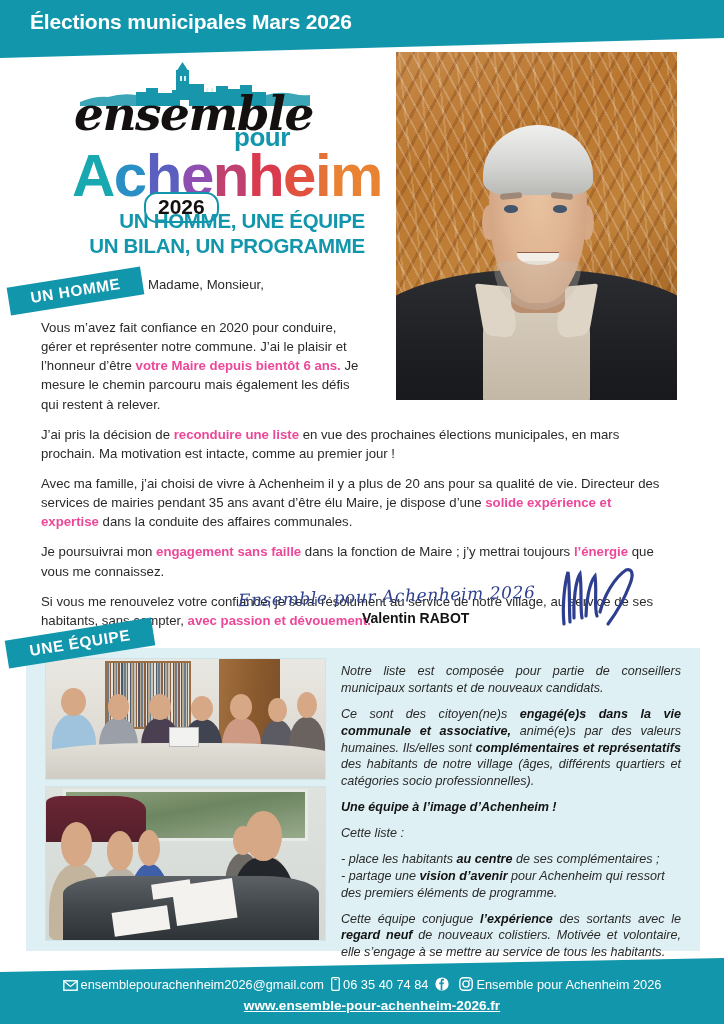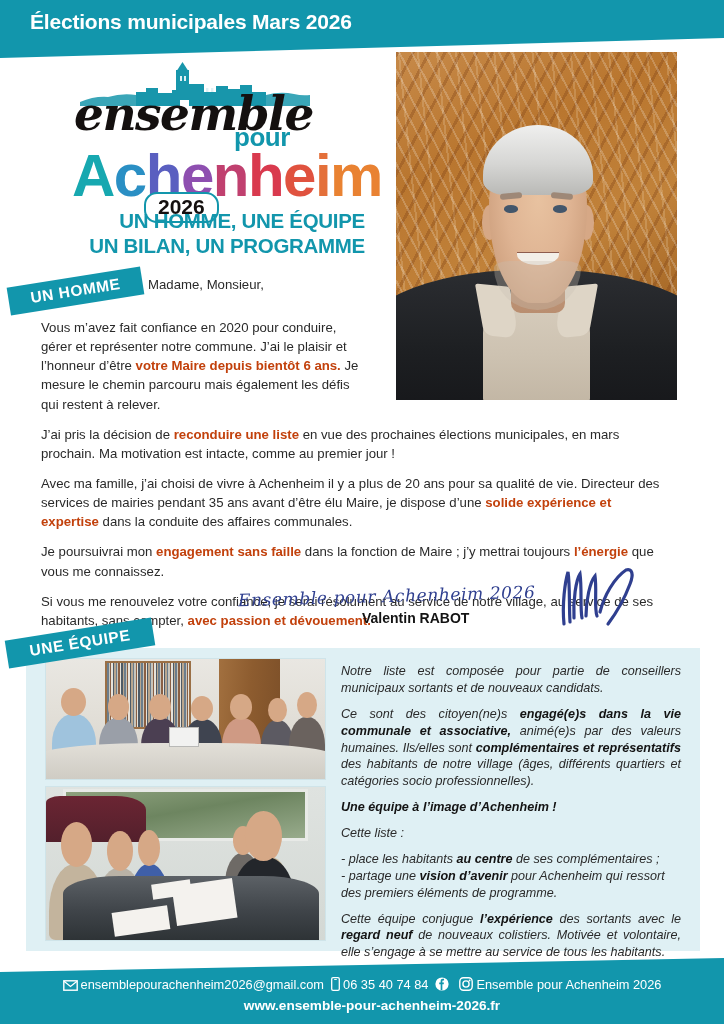--- a/index.html
+++ b/index.html
@@ -259,21 +259,21 @@
   .letter {
     position: absolute;
     top: 318px; left: 41px;
     width: 620px;
     font-size: 13.2px;
     color: #2a2a2a;
     line-height: 1.45;
   }
   .letter p { margin-bottom: 11px; }
   .letter p.narrow { width: 325px; }
-  .letter b { font-weight: bold; color: #c2410c; }
+  .letter b { font-weight: bold; color: #ec4899; }
 
   
   .sig-hand {
     position: absolute;
     top: 586px; left: 238px;
     font-family: "DejaVu Serif", serif;
     font-style: italic;
     font-size: 17px;
     color: #2f3f8f;
     letter-spacing: 0.6px;
@@ -409,20 +409,21 @@
     z-index: 6;
     white-space: nowrap;
   }
   .footer-line2 {
     position: absolute;
     bottom: 11px; left: 0; width: 724px;
     text-align: center;
     color: #ffffff;
     font-size: 13.6px;
     font-weight: bold;
+    text-decoration: underline;
     z-index: 6;
     padding-left: 20px;
   }
   .fi { display: inline-block; vertical-align: -2px; margin: 0 3px 0 7px; }
   .fi:first-child { margin-left: 0; }
 </style>
 </head>
 <body>
 
 <div class="page">

